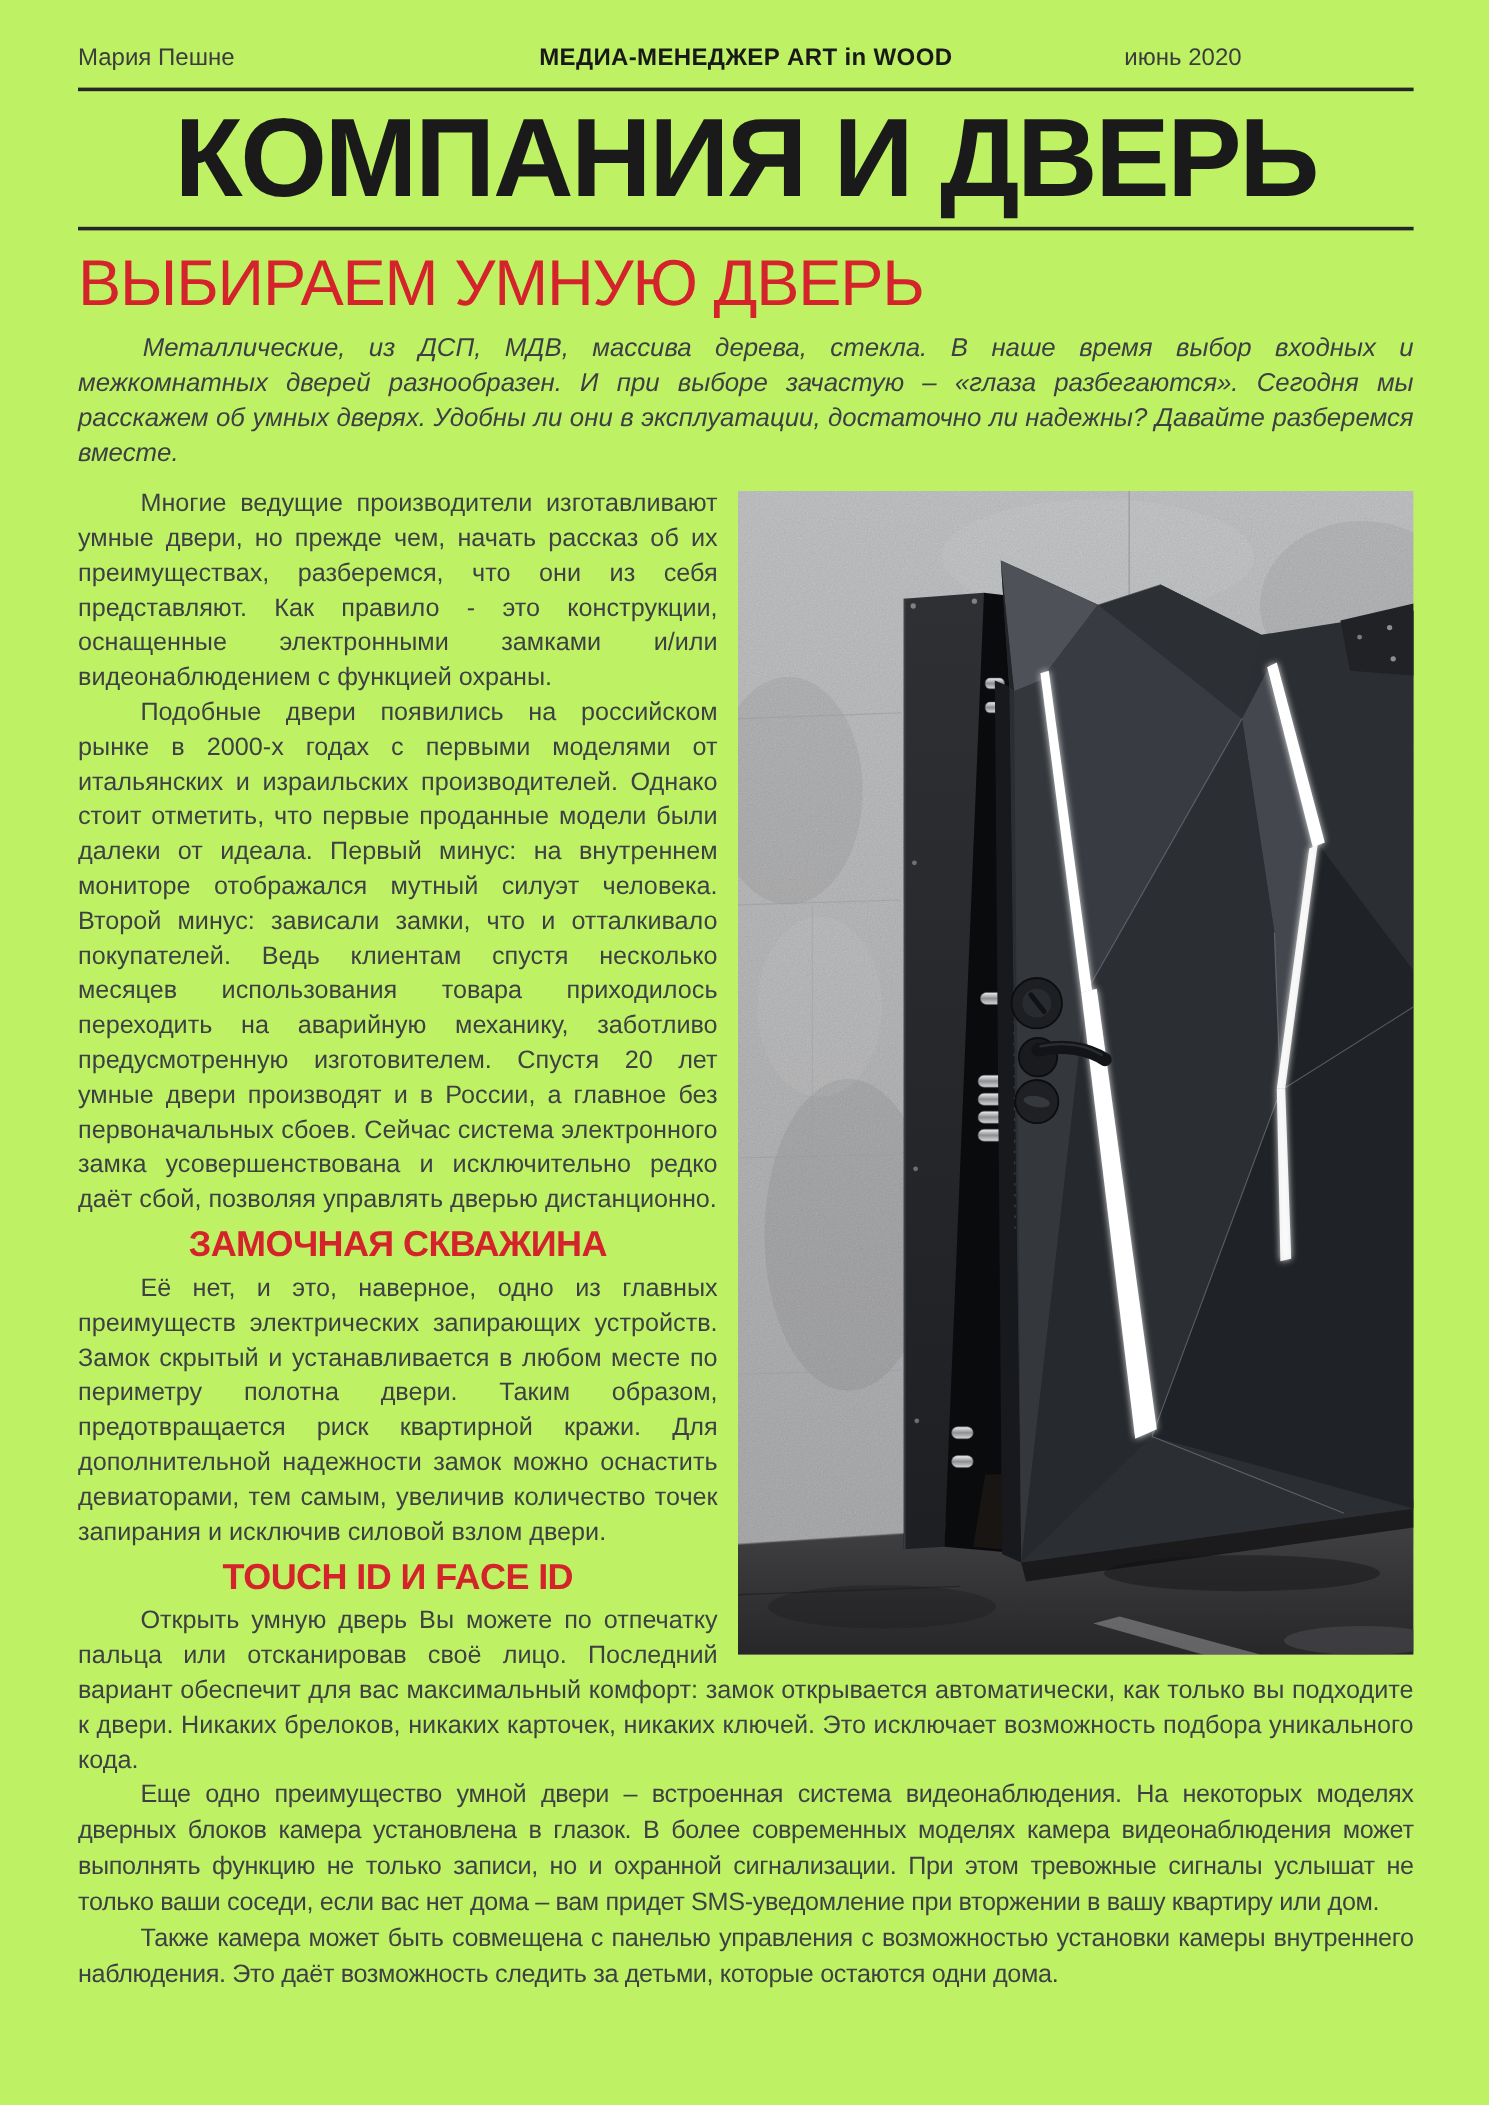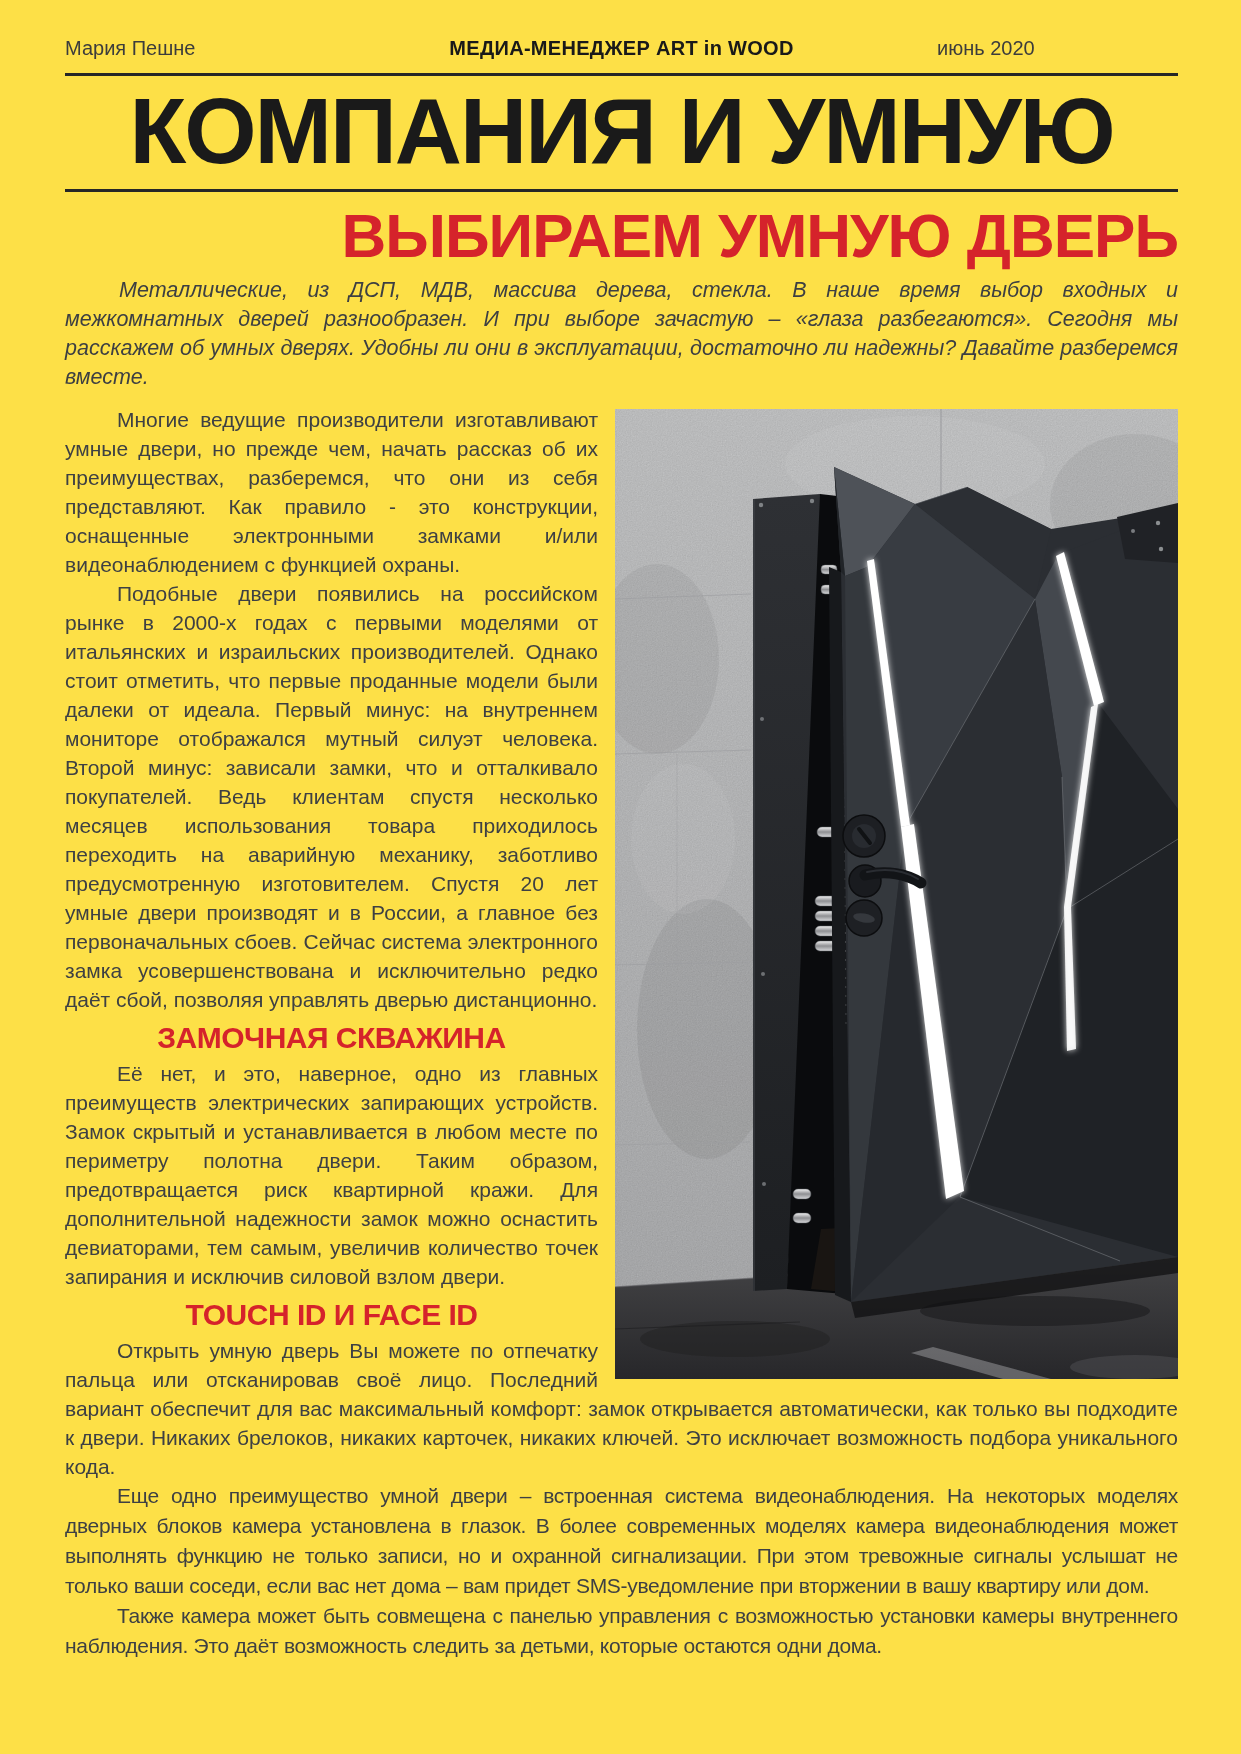--- a/index.html
+++ b/index.html
@@ -1,21 +1,21 @@
 <!DOCTYPE html>
 <html lang="ru"><head>
 <meta charset="utf-8">
 <style>
   html,body{margin:0;padding:0;background:#ffffff;}
   .page{
     position:relative;
     width:1241px;height:1754px;
     box-sizing:border-box;
     padding:36px 63px 0 65px;
-    background:#fde047;
+    background:#bef264;
     font-family:"Liberation Sans","DejaVu Sans",sans-serif;
     color:#3e4043;
     overflow:hidden;
   }
   
   .masthead{
     display:grid;grid-template-columns:1fr auto 1fr;align-items:baseline;
     font-size:20px;line-height:24px;color:#3c3c3c;
   }
   .masthead .pub{font-weight:bold;color:#191919;letter-spacing:.3px;text-align:center;}
@@ -23,22 +23,22 @@
   .rule{height:3px;background:#262626;}
   .rule.r1{margin-top:13px;}
   .rule.r2{margin-top:5px;}
   
   h1.headline{
     margin:2px 0 0;text-align:center;
     font-size:93px;line-height:106px;font-weight:bold;color:#1a1a1a;
     letter-spacing:-2px;white-space:nowrap;
   }
   h2.art-title{
-    margin:11px 0 7px;text-align:right;
-    font-size:62px;line-height:66px;font-weight:bold;color:#d5232b;
+    margin:11px 0 7px;text-align:left;
+    font-size:54px;line-height:66px;font-weight:normal;color:#d5232b;
     letter-spacing:-1px;white-space:nowrap;
   }
   .lead{
     margin:4px 0 13px;
     font-style:italic;font-size:21.5px;line-height:29px;
     text-align:justify;text-align-last:justify;text-indent:54px;color:#3d3f42;
   }
   
   article{font-size:21px;line-height:29px;text-align:justify;}
   .photo{float:right;width:563px;height:970px;margin:4px 0 10px 17px;}
@@ -57,21 +57,21 @@
 <div class="page">
 
   <header class="masthead">
     <span class="author">Мария Пешне</span>
     <span class="pub">МЕДИА-МЕНЕДЖЕР ART in WOOD</span>
     <span class="date">июнь 2020</span>
   </header>
 
   <div class="rule r1"></div>
 
-  <h1 class="headline">КОМПАНИЯ И УМНУЮ</h1>
+  <h1 class="headline">КОМПАНИЯ И ДВЕРЬ</h1>
 
   <div class="rule r2"></div>
 
   <h2 class="art-title">ВЫБИРАЕМ УМНУЮ ДВЕРЬ</h2>
 
   <p class="lead">Металлические, из ДСП, МДВ, массива дерева, стекла. В наше время выбор входных и межкомнатных дверей разнообразен. И при выборе зачастую – «глаза разбегаются». Сегодня мы расскажем об умных дверях. Удобны ли они в эксплуатации, достаточно ли надежны? Давайте разберемся вместе.</p>
 
   <article>
 
     <div class="photo">

